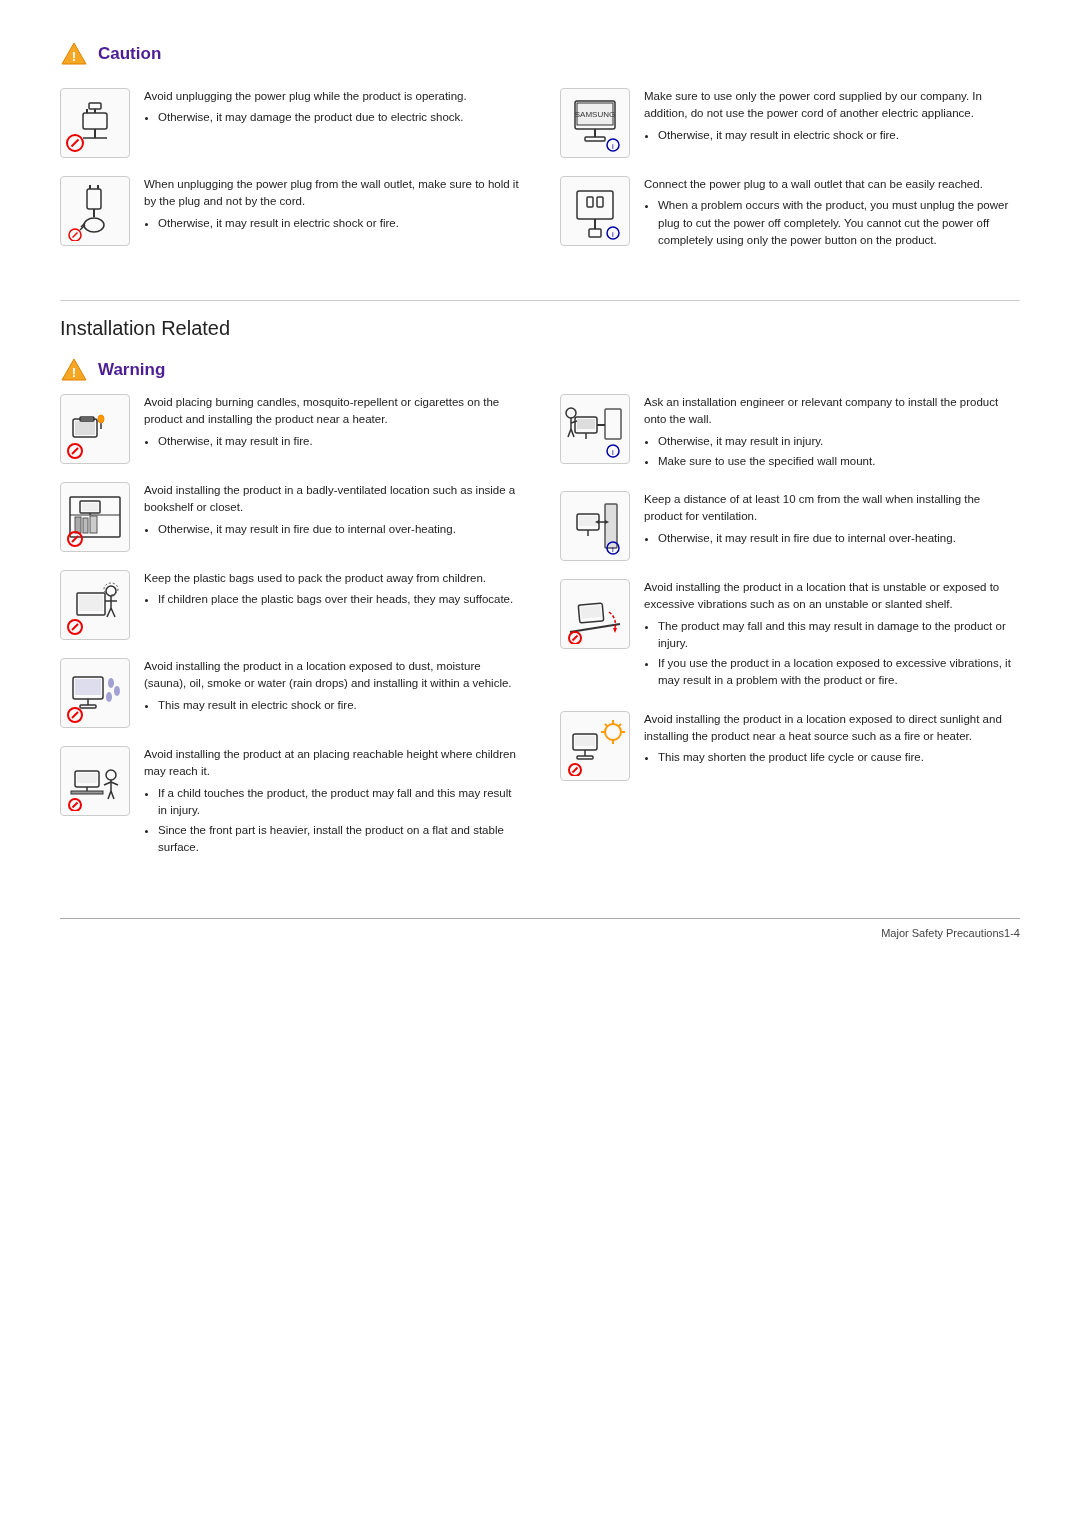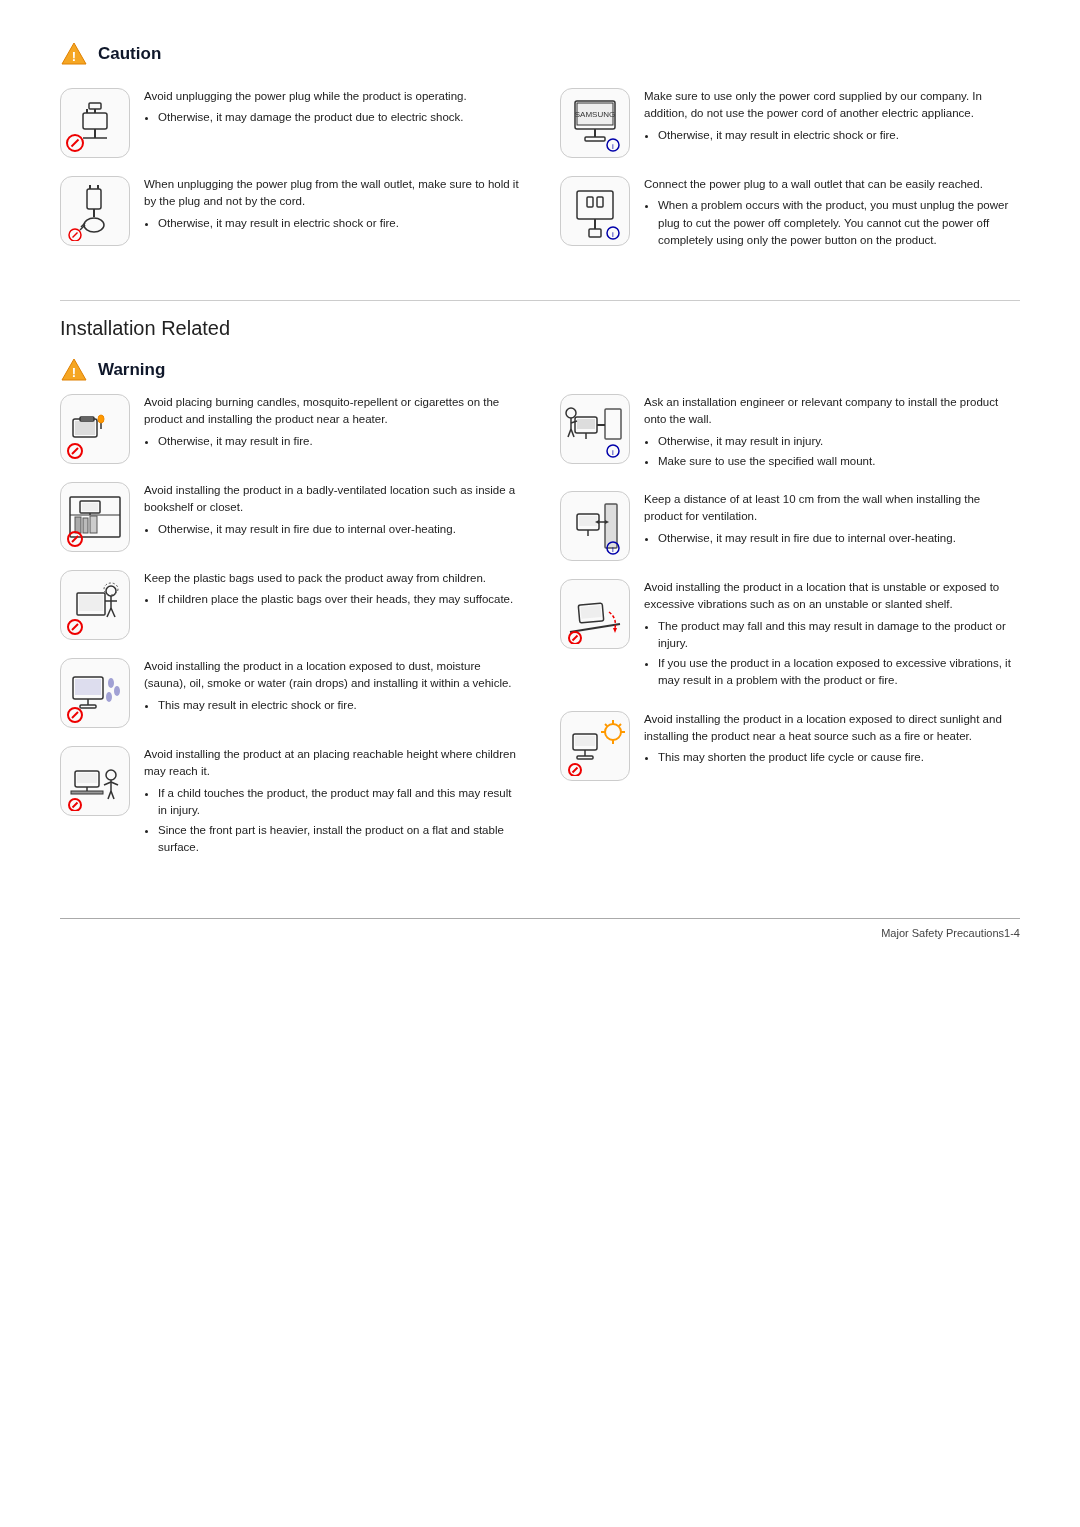--- a/index.html
+++ b/index.html
@@ -18,21 +18,21 @@
     }
     .section-header {
       display: flex;
       align-items: center;
       gap: 10px;
       margin-bottom: 20px;
     }
     .section-header .title {
       font-size: 17px;
       font-weight: bold;
-      color: #0f172a;
+      color: #4c1d95;
     }
     .warning-icon {
       width: 28px;
       height: 28px;
       flex-shrink: 0;
     }
     .two-col {
       display: grid;
       grid-template-columns: 1fr 1fr;
       gap: 36px 40px;
@@ -42,21 +42,21 @@
       display: flex;
       gap: 14px;
       align-items: flex-start;
       margin-bottom: 18px;
     }
     .item-icon {
       width: 70px;
       height: 70px;
       flex-shrink: 0;
       border: 1px solid #ccc;
-      border-radius: 12px;
+      border-radius: 4px;
       display: flex;
       align-items: center;
       justify-content: center;
       overflow: hidden;
       background: #fafafa;
     }
     .item-icon svg {
       width: 60px;
       height: 60px;
     }

